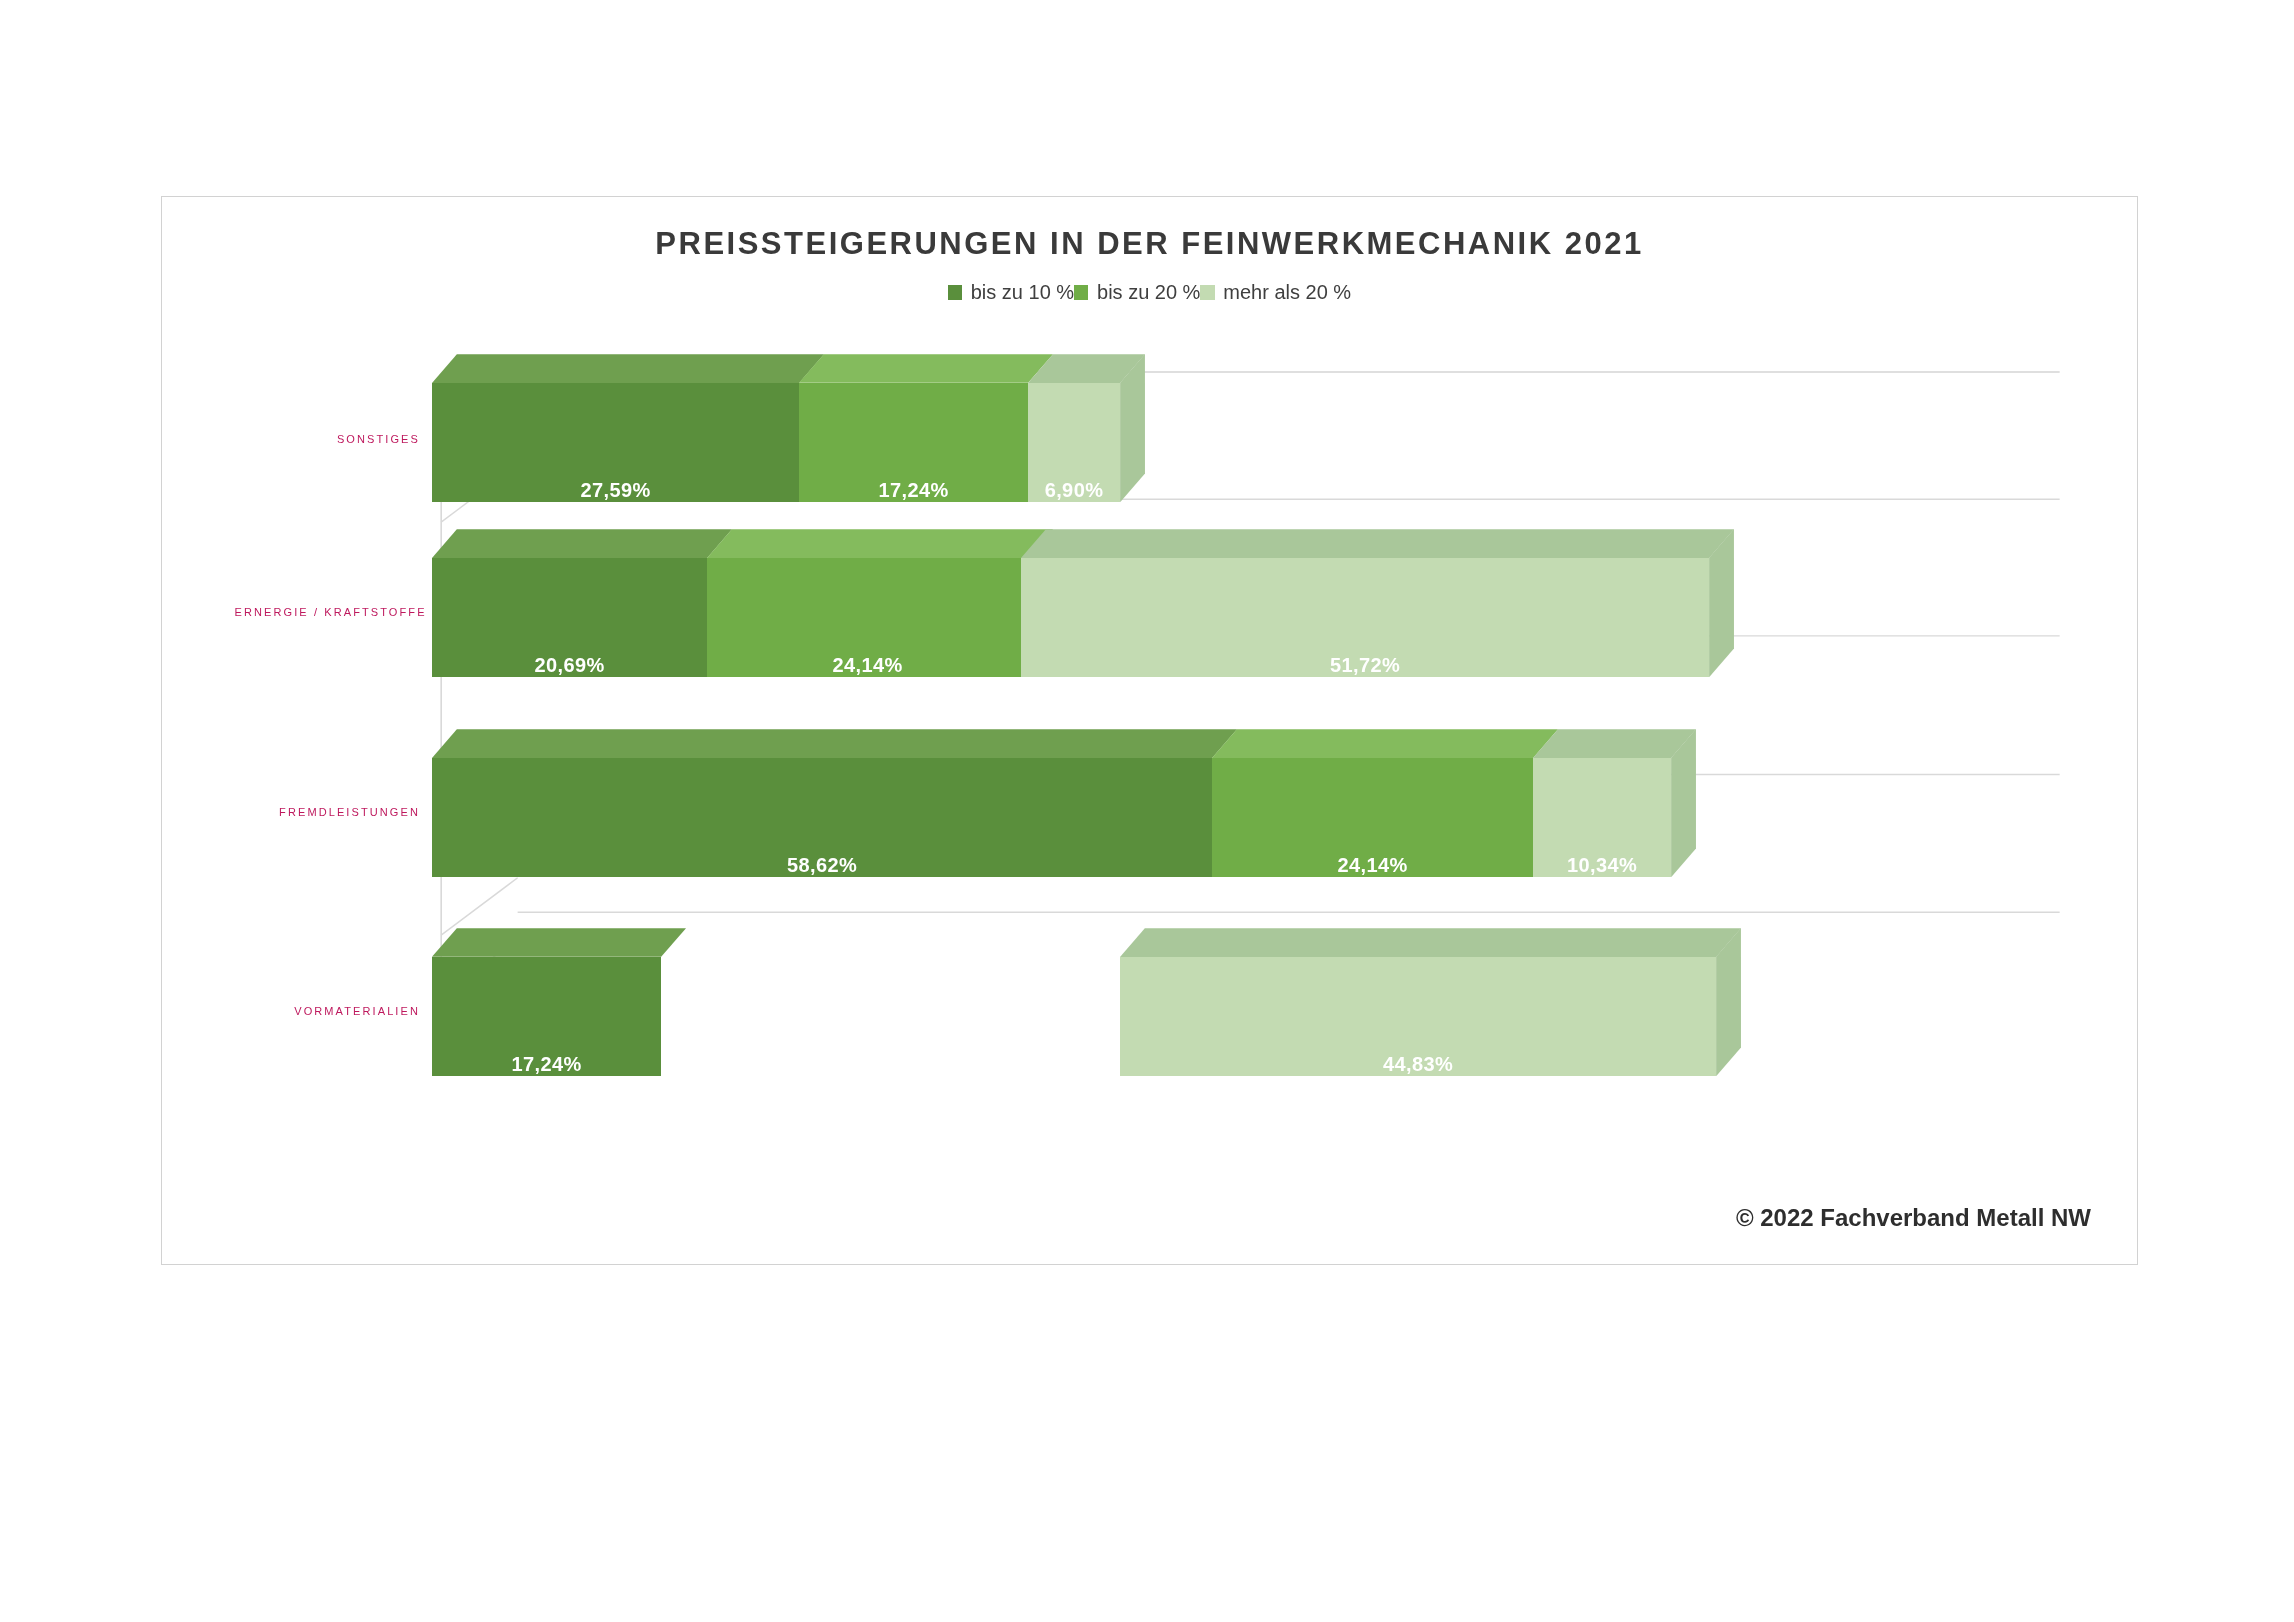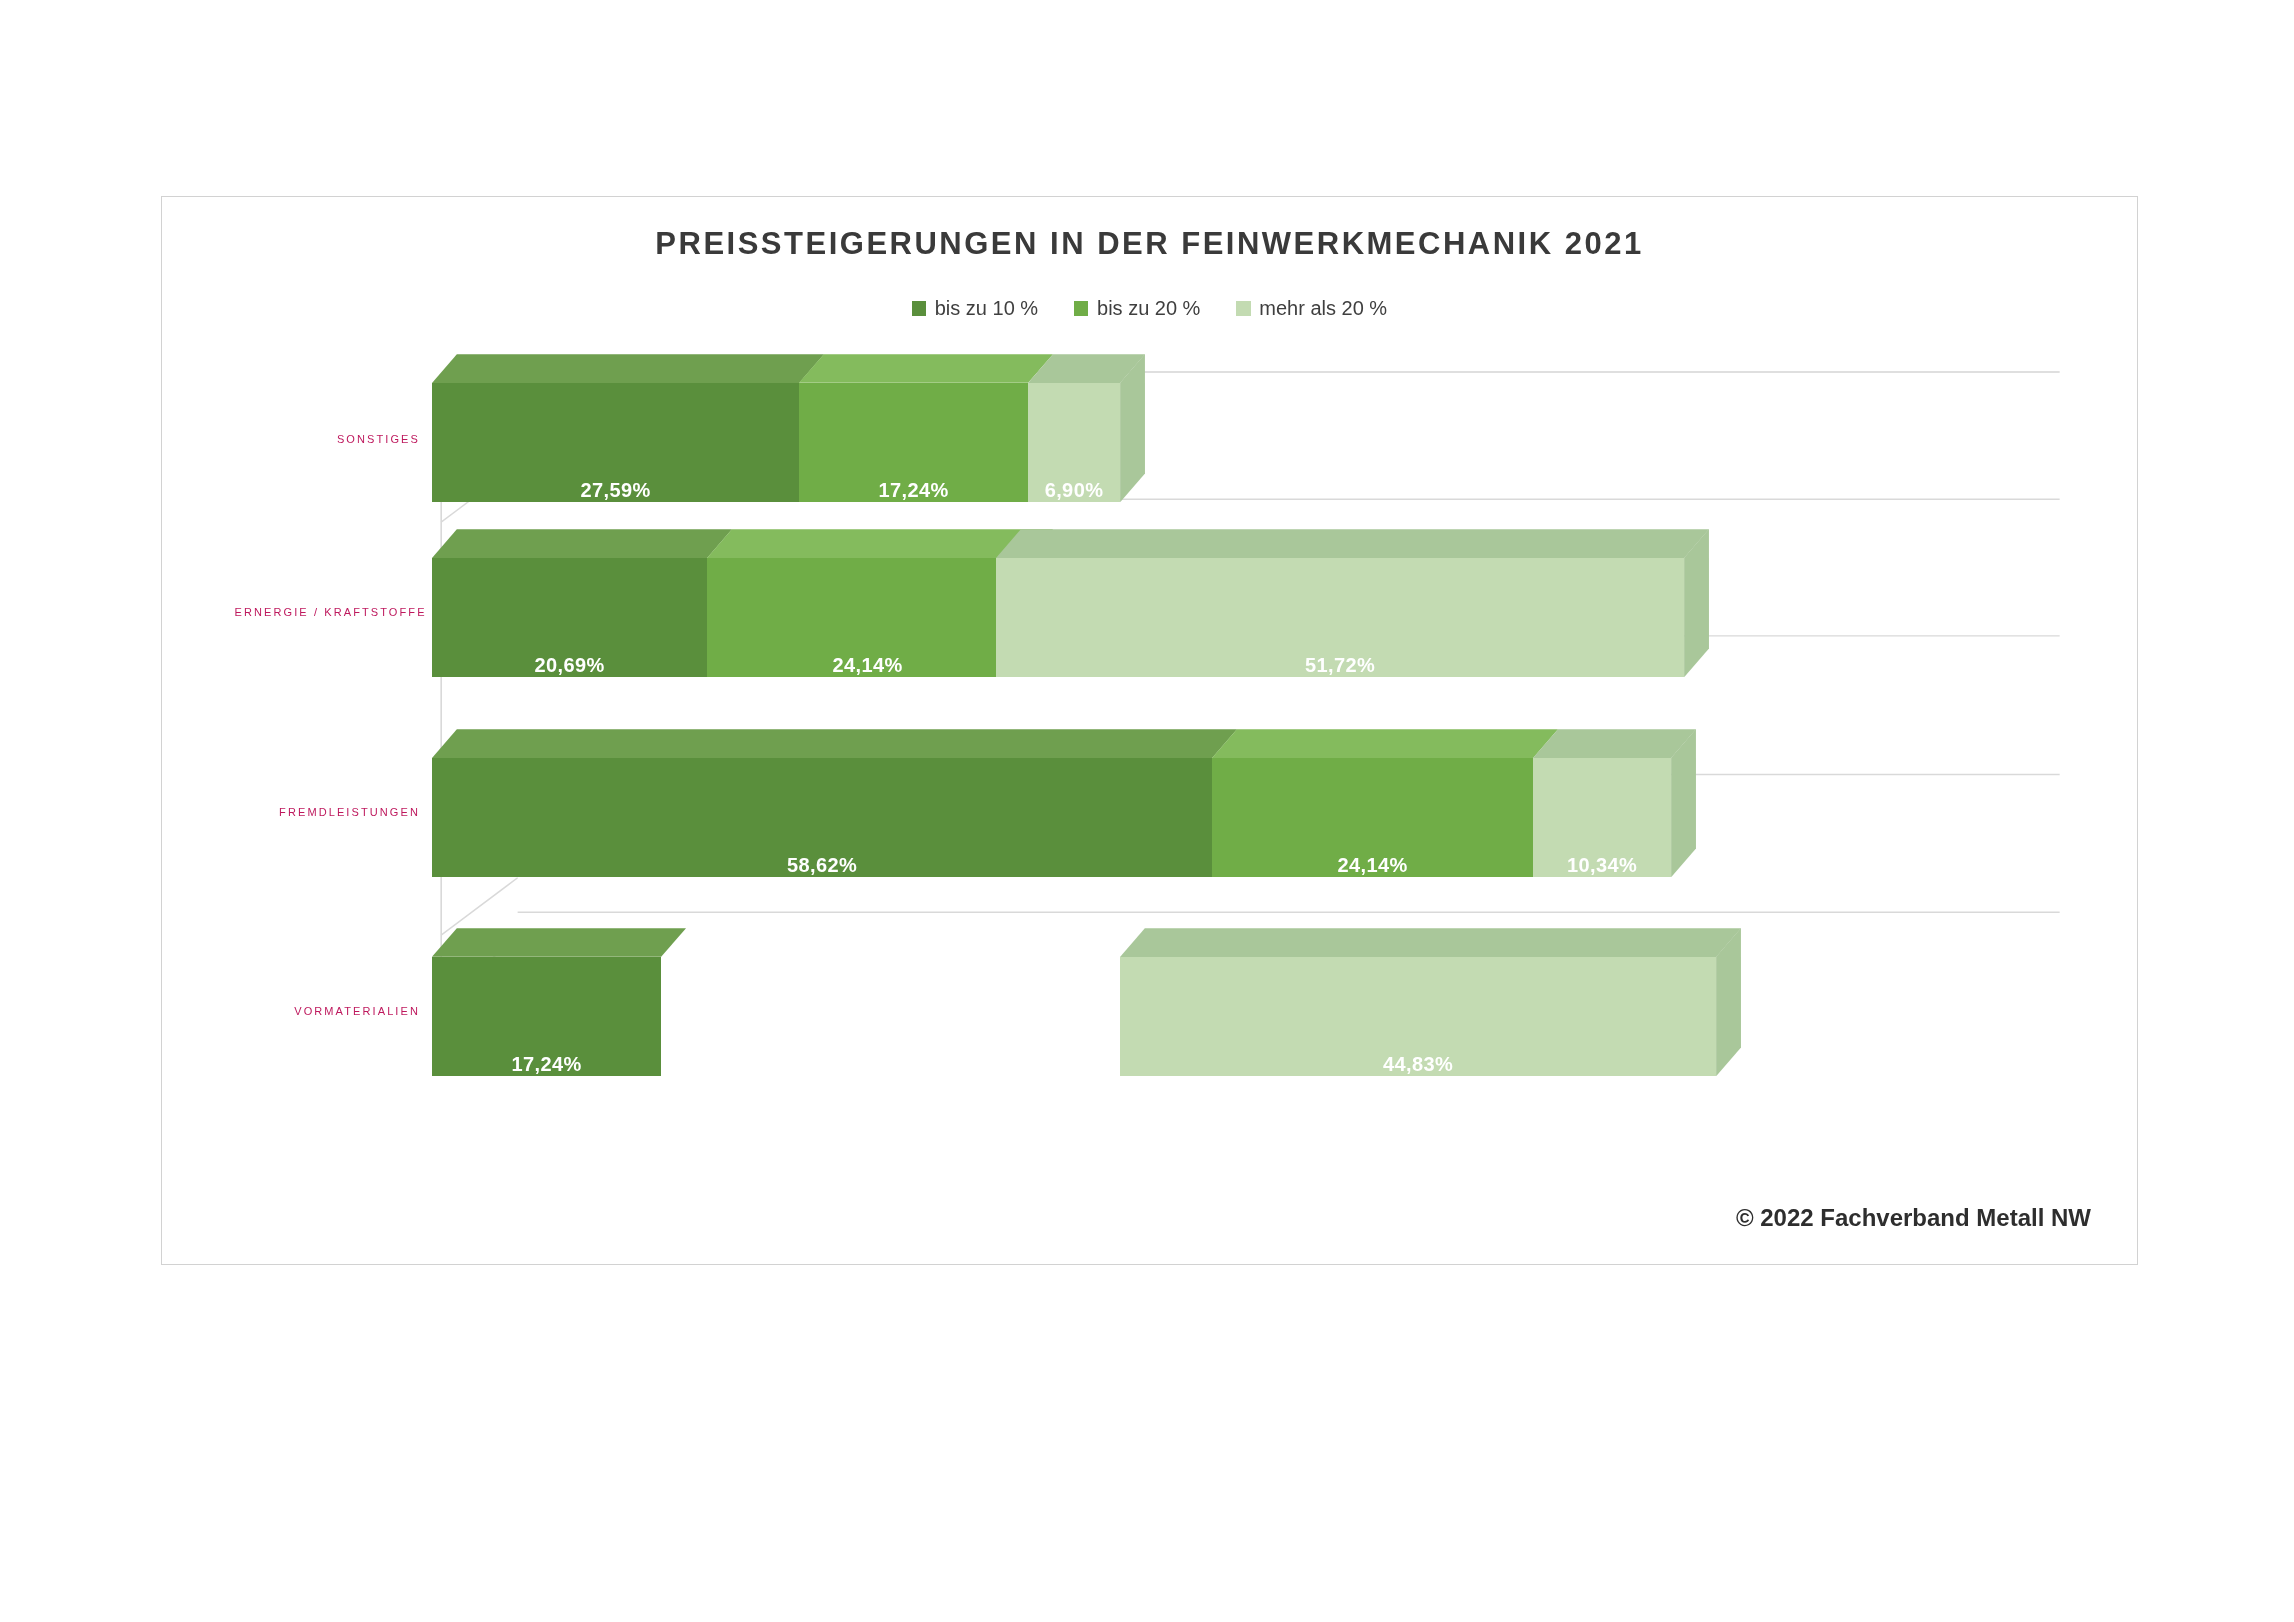--- a/index.html
+++ b/index.html
@@ -33,27 +33,26 @@
     width: 100%;
     text-align: center;
     font-size: 31px;
     font-weight: bold;
     letter-spacing: 2.5px;
     color: #3a3a3a;
   }
   
   #legend {
     position: absolute;
-    top: 100px;
+    top: 84px;
     left: 0;
     width: 100%;
     display: flex;
     justify-content: center;
     align-items: flex-start;
-    gap: 36px;
   }
   .legend-item {
     display: flex;
     align-items: center;
     gap: 8.6px;
   }
   .legend-swatch {
     width: 14.3px;
     height: 14.3px;
     display: inline-block;
@@ -205,21 +204,21 @@
           </svg>
         </div>
         <div class="seg" style="left:275px; width:321px; background:#70ad47;">
           <div class="seg-face">
             <span class="seg-label">24,14%</span>
           </div>
           <svg width="346" height="31" style="position:absolute;left:0;top:-29px;" viewBox="0 0 362 32">
             <polygon points="0,30 26,0 362,0 336,30" fill="#84bb5d"></polygon>
           </svg>
         </div>
-        <div class="seg" style="left:564px; width:688px; background:#c3dbb2;">
+        <div class="seg" style="left:589px; width:688px; background:#c3dbb2;">
           <div class="seg-face">
             <span class="seg-label">51,72%</span>
           </div>
           <svg width="713" height="31" style="position:absolute;left:0;top:-29px;" viewBox="0 0 746 32">
             <polygon points="0,30 26,0 746,0 720,30" fill="#a9c79a"></polygon>
           </svg>
           <svg width="27" height="151" style="position:absolute;left:688px;top:-29px;" viewBox="0 0 28 158">
             <polygon points="0,30 26,0 26,125 0,155" fill="#a9c79a"></polygon>
           </svg>
         </div>

